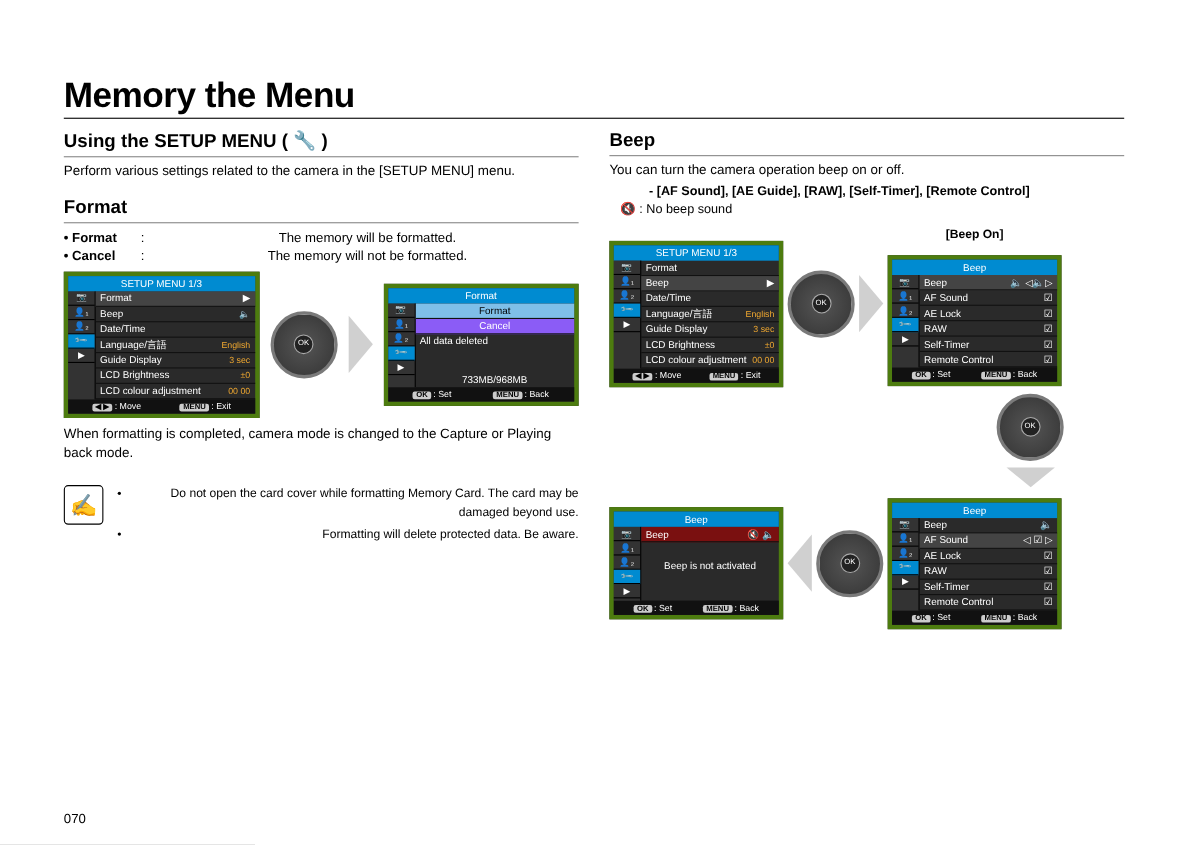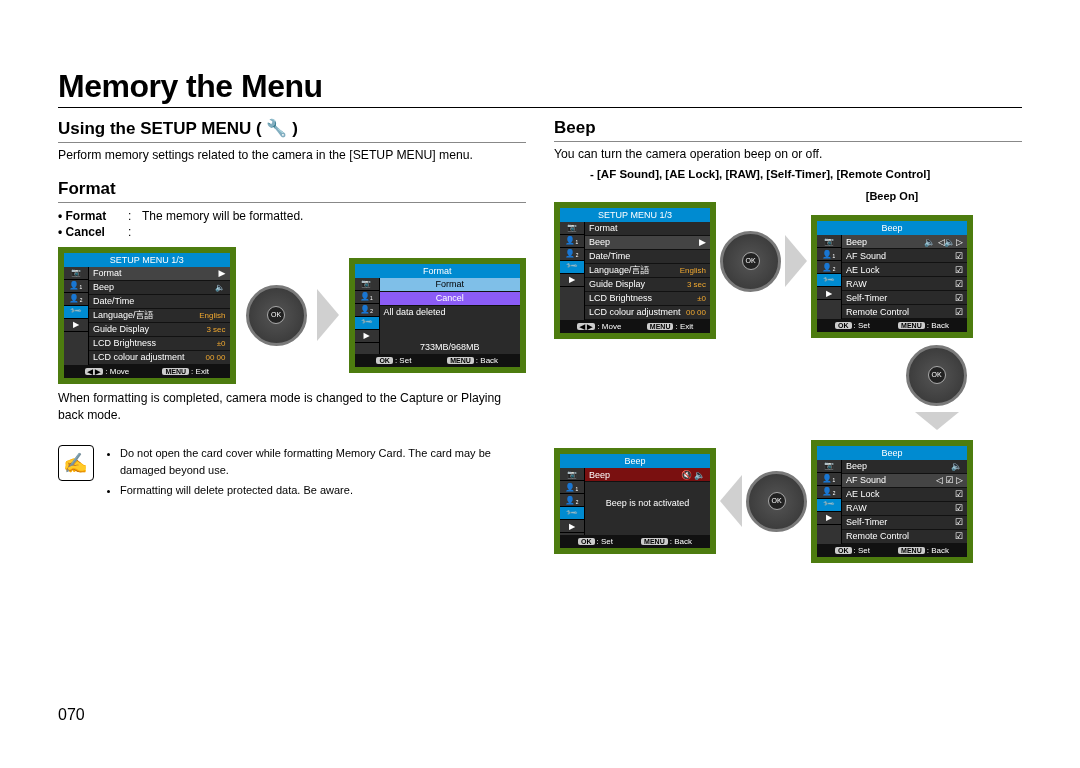--- a/index.html
+++ b/index.html
@@ -53,28 +53,28 @@
     line-height: 1.45;
     margin: 4px 0;
   }
   .deflist {
     margin: 6px 0 8px 0;
     font-size: 12px;
   }
   .defrow { display: flex; margin: 2px 0; }
   .defrow .term { width: 70px; font-weight: bold; }
   .defrow .sep { width: 14px; }
-  .defrow .desc { flex: 1; }
+  .defrow .desc { flex: 1; text-align: center; }
   .ui-row { display: flex; align-items: center; gap: 10px; margin: 6px 0; }
   .lcd {
     background: #2a2a2a;
     color: #fff;
     width: 180px;
     font-size: 9px;
-    border: 6px solid #4d7c0f;
+    border: 4px solid #4d7c0f;
   }
   .lcd-title { background: #008bd1; color: #fff; text-align: center; padding: 2px 0; font-size: 9px; }
   .lcd-title.beep { background: #008bd1; }
   .lcd-body { display: flex; }
   .lcd-tabs { width: 24px; background: #333; border-right: 1px solid #000; }
   .tab { height: 12px; border-bottom: 1px solid #000; display:flex;align-items:center;justify-content:center;font-size:8px;}
   .tab.sel { background: #008bd1; }
   .lcd-items { flex: 1; }
   .lcd-item { display: flex; justify-content: space-between; padding: 1px 4px; border-bottom: 1px solid #111; height: 11px; align-items:center;}
   .lcd-item.hi { background: #444; }
@@ -103,23 +103,23 @@
     width:0;height:0;border-left:22px solid transparent;border-right:22px solid transparent;border-top:18px solid #d0d0d0;margin:6px auto;
   }
   .note-box {
     display: flex; gap: 12px; margin-top: 20px; align-items: flex-start;
   }
   .note-icon {
     width: 34px; height: 34px; border: 1px solid #000; border-radius: 4px;
     display: flex; align-items: center; justify-content: center;
     font-size: 20px; flex-shrink:0;
   }
-  .note-list { font-size: 11px; line-height: 1.5; padding-left: 14px; margin:0;}
+  .note-list { font-size: 11px; line-height: 1.5; padding-left: 14px; margin:0;text-align:right;}
   .note-list li { list-style: disc; margin-bottom: 4px; }
-  .page-num { position: absolute; bottom: 44px; left: 58px; font-size: 16px; }
+  .page-num { position: absolute; bottom: 17px; left: 58px; font-size: 12px; }
   .inline-icon { display:inline-block; width:14px; text-align:center; }
   .legend-line { font-size: 11.5px; margin: 3px 0 3px 10px; }
   .legend-indent { margin-left: 36px; font-size: 11.5px; }
   .bold { font-weight: bold; }
   .screen-label { text-align:left; font-size:11px; font-weight:bold; margin-bottom:13px; margin-top:6px;}
   .right-panels .lcd {width:150px;}
   .stage-row {display:flex;align-items:center;gap:4px;margin-top:4px;}
   .screens-col {display:flex;flex-direction:column;align-items:center;}
   .wrench {display:inline-block;transform:rotate(-45deg);}
 </style>
@@ -129,33 +129,34 @@
 <div class="page">
 
   <h1 class="main-title">Memory the Menu</h1>
 
   <div class="columns">
 
     <div class="col">
       <h2 class="section-title">
         <span>Using the SETUP MENU ( 🔧 )</span>
       </h2>
-      <p class="body">Perform memory settings related to the camera in the [SETUP MENU] menu.</p>
+      <p class="body">Perform various settings related to the camera in the [SETUP MENU] menu.</p>
 
       <h2 class="sub-title">Format</h2>
 
       <div class="deflist">
         <div class="defrow">
           <span class="term">• Format</span>
           <span class="sep">:</span>
           <span class="desc">The memory will be formatted.</span>
         </div>
         <div class="defrow">
           <span class="term">• Cancel</span>
           <span class="sep">:</span>
+          <span class="desc">The memory will not be formatted.</span>
         </div>
       </div>
 
       <div class="ui-row">
 
         <div class="lcd">
           <div class="lcd-title">SETUP MENU       1/3</div>
           <div class="lcd-body">
             <div class="lcd-tabs">
               <div class="tab">📷</div>
@@ -248,21 +249,25 @@
           <li>Do not open the card cover while formatting Memory Card. The card may be damaged beyond use.</li>
           <li>Formatting will delete protected data. Be aware.</li>
         </ul>
       </div>
     </div>
 
     <div class="col right-panels">
       <h2 class="section-title">Beep</h2>
       <p class="body">You can turn the camera operation beep on or off.</p>
 
-      <div class="legend-indent bold">- [AF Sound], [AE Lock], [RAW], [Self-Timer], [Remote Control]</div>
+      <div class="legend-indent bold">- [AF Sound], [AE Guide], [RAW], [Self-Timer], [Remote Control]</div>
+      <div class="legend-line">
+        <span class="inline-icon">🔇</span>
+        <span>: </span><span>No beep sound</span>
+      </div>
 
       <div class="stage-row">
 
         <div class="screens-col">
         <div style="height:18px;"></div>
         <div class="lcd">
           <div class="lcd-title">SETUP MENU       1/3</div>
           <div class="lcd-body">
             <div class="lcd-tabs">
               <div class="tab">📷</div>

